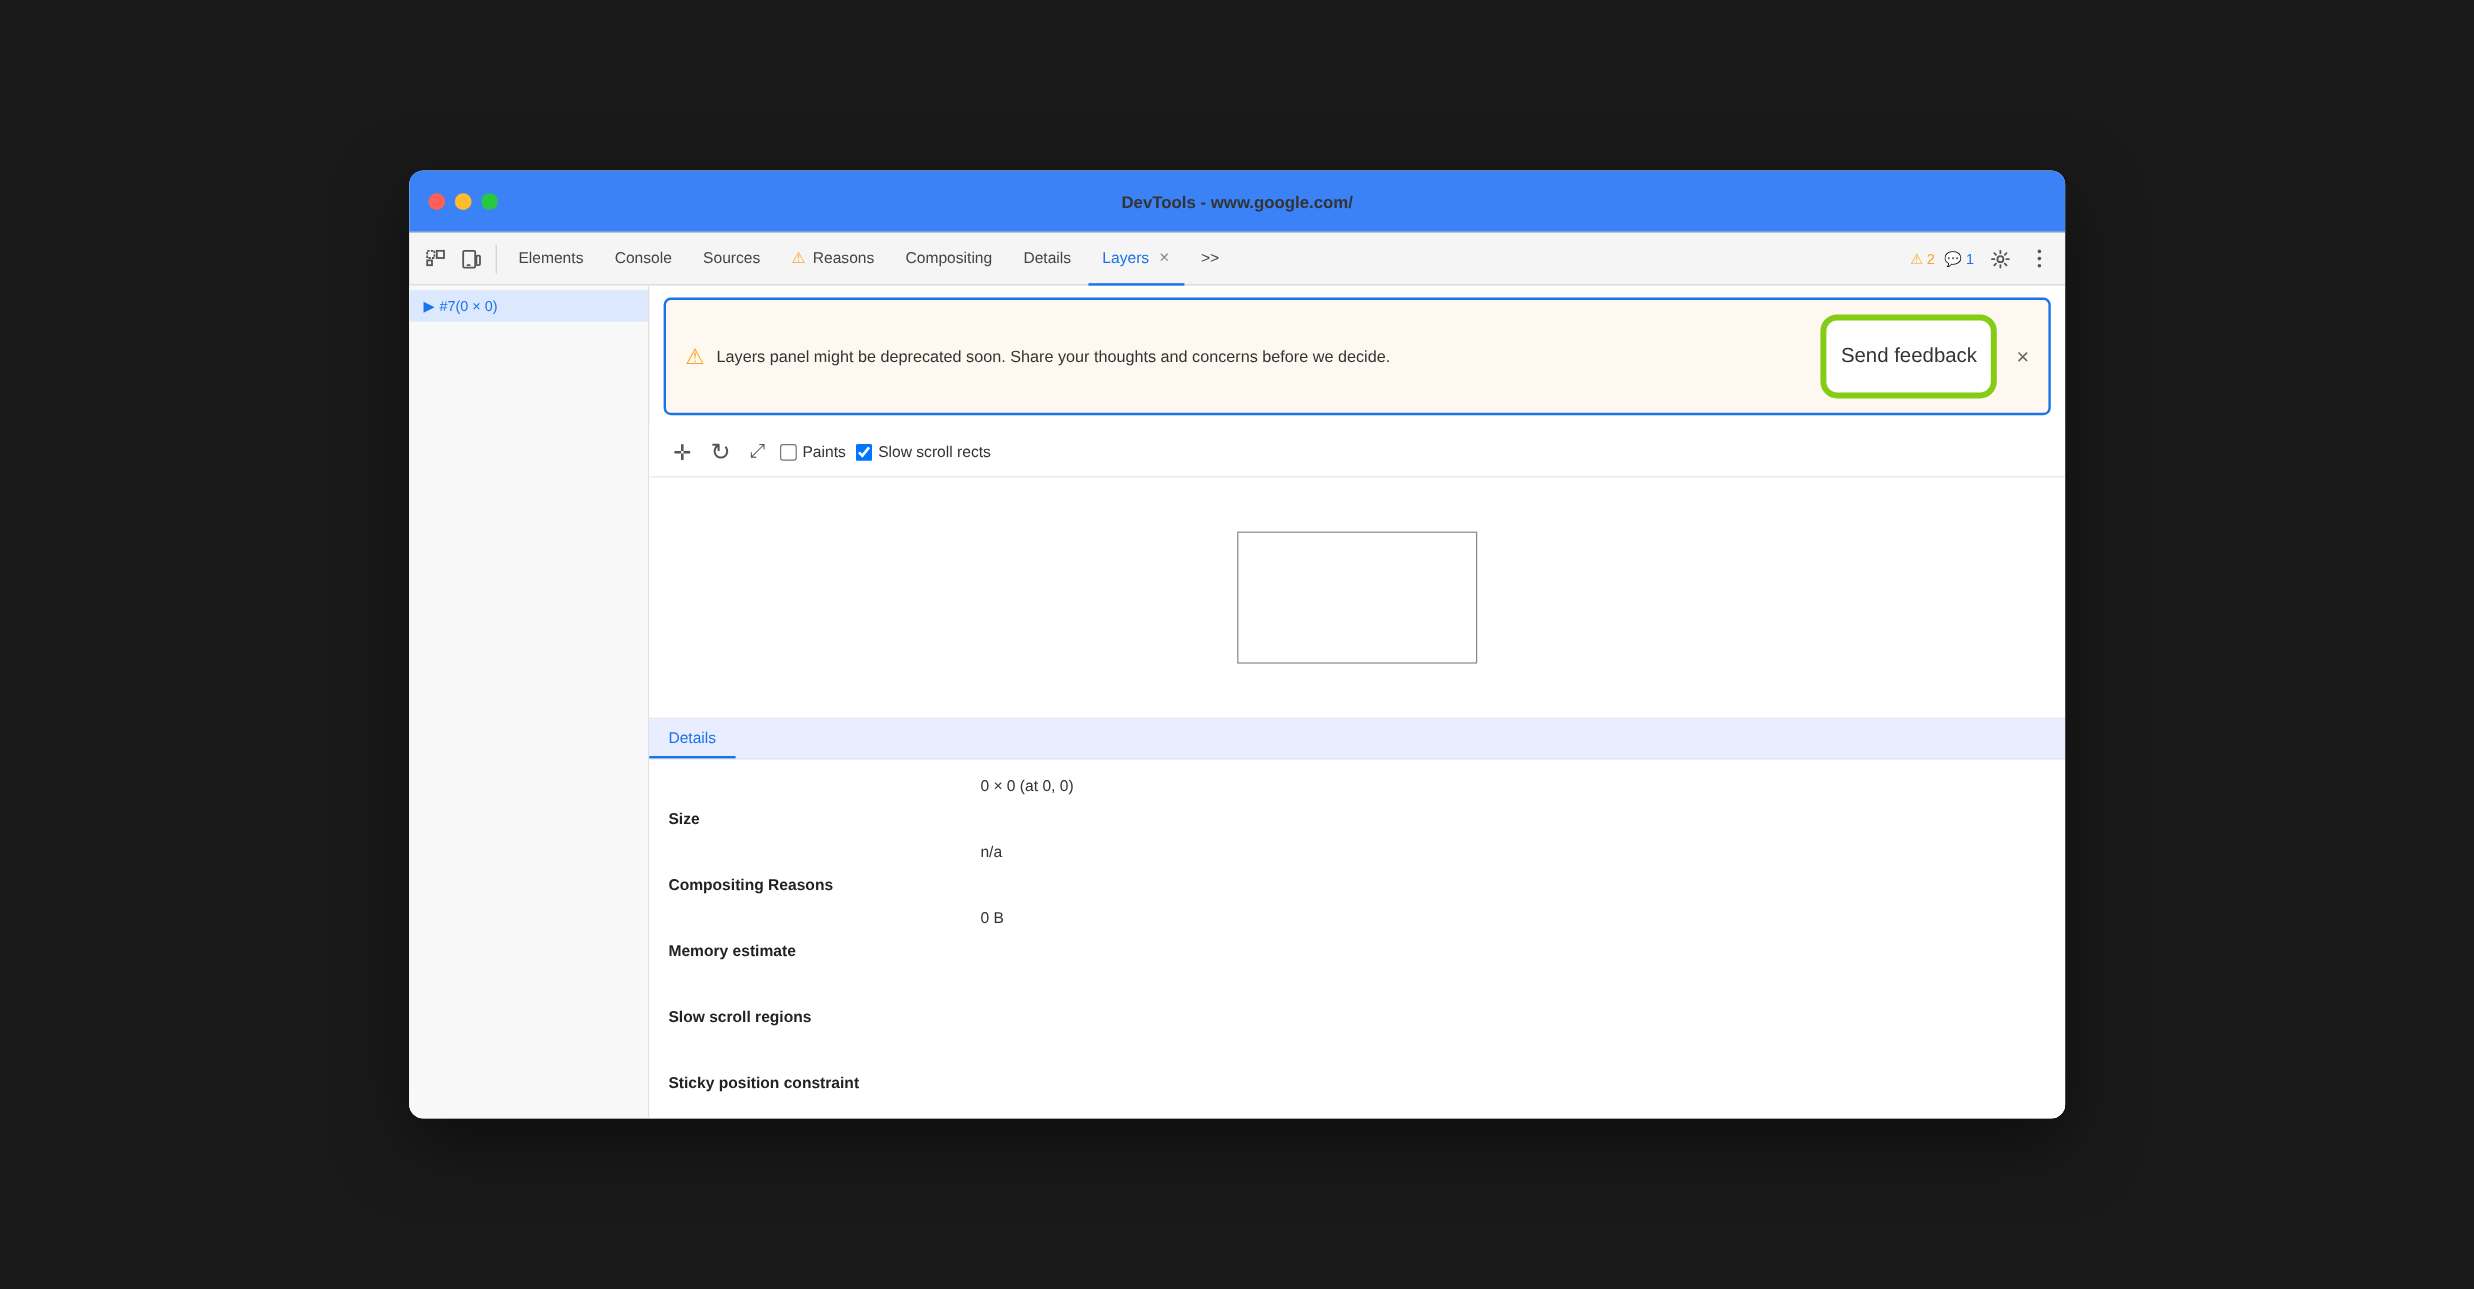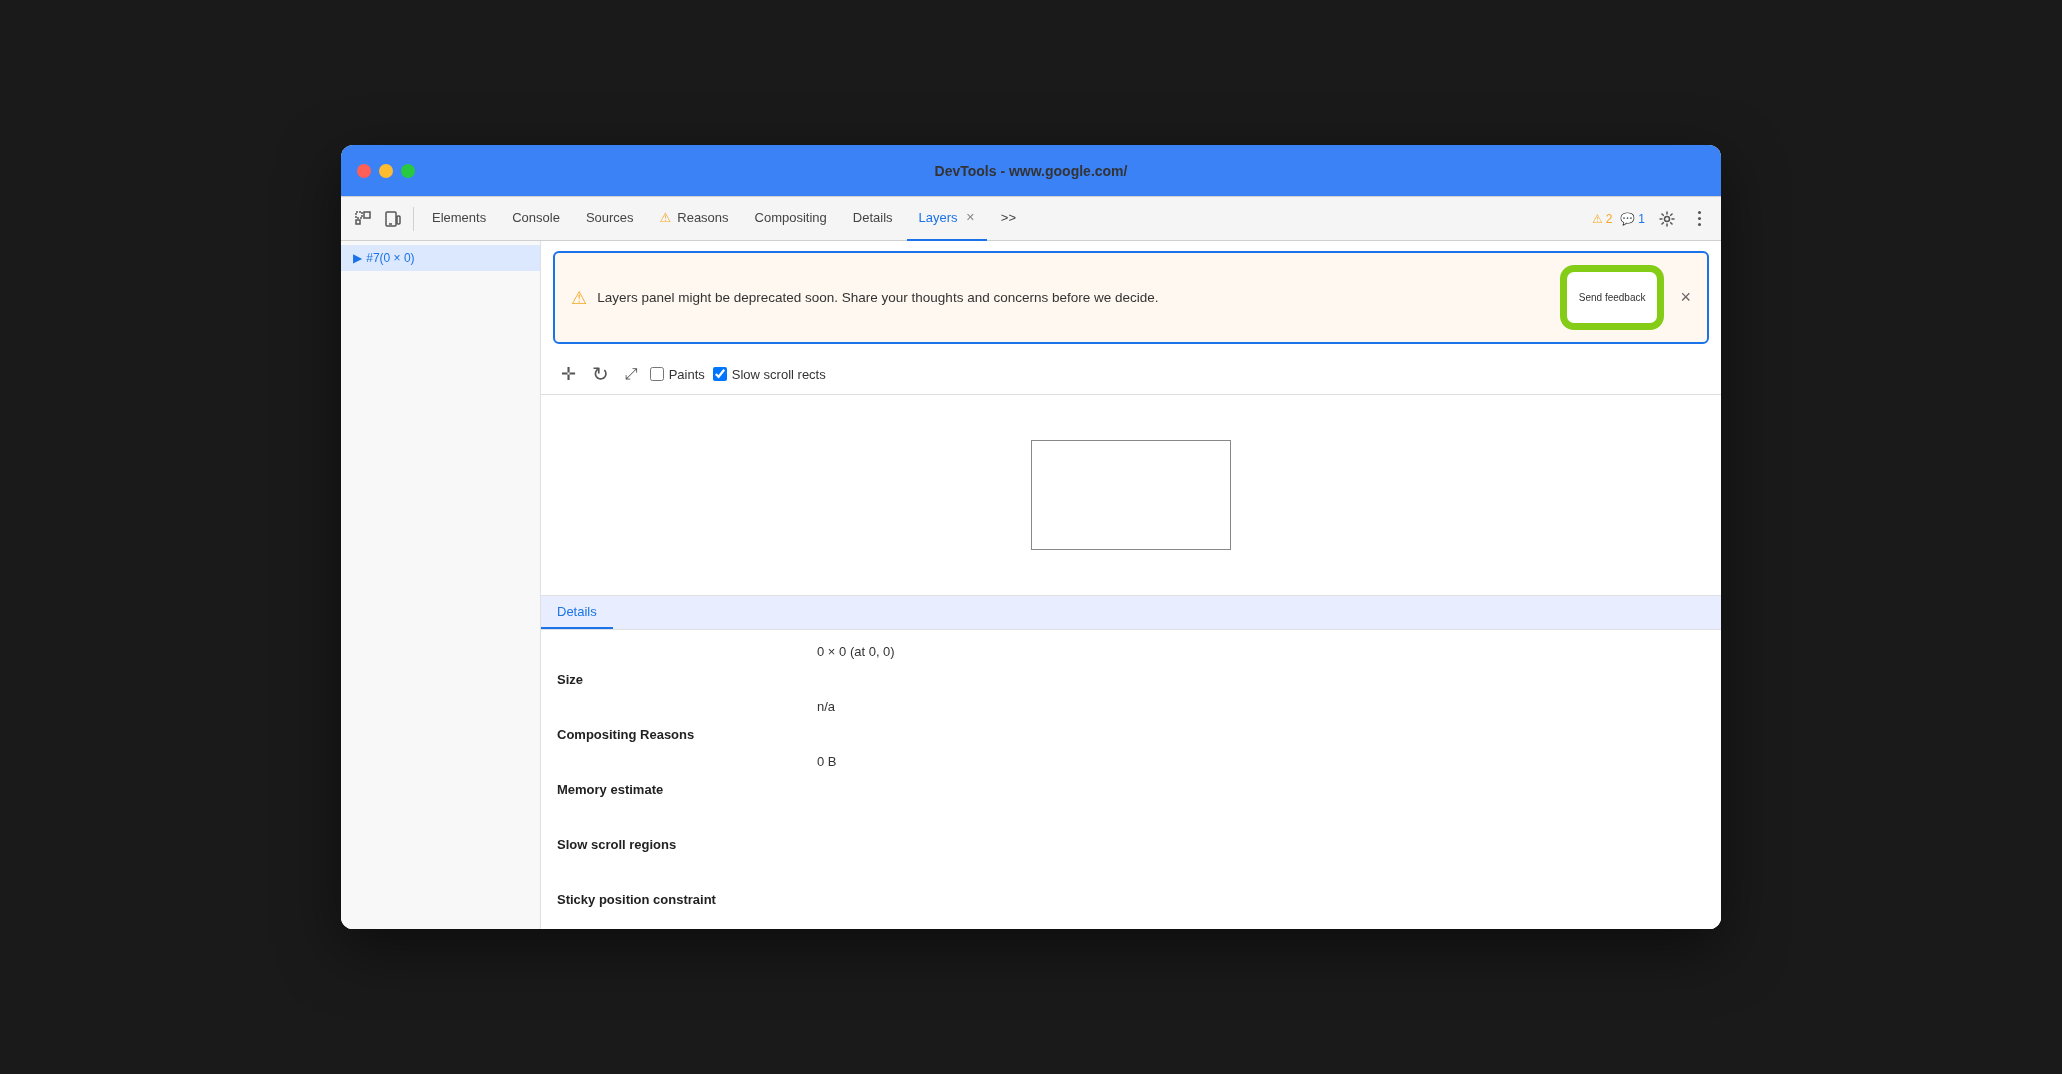--- a/index.html
+++ b/index.html
@@ -172,24 +172,24 @@
     .warning-icon {
       font-size: 18px;
       color: #f5a623;
       flex-shrink: 0;
     }
     .warning-text {
       flex: 1;
     }
     .send-feedback-btn {
       padding: 20px 12px;
-      border: 7px solid #84cc16;
+      border: 5px solid #84cc16;
       border-radius: 14px;
       background: #fff;
-      font-size: 10px;
+      font-size: 17px;
       color: #333;
       cursor: pointer;
       white-space: nowrap;
     }
     .banner-close {
       font-size: 18px;
       color: #666;
       cursor: pointer;
       margin-left: 6px;
       flex-shrink: 0;

